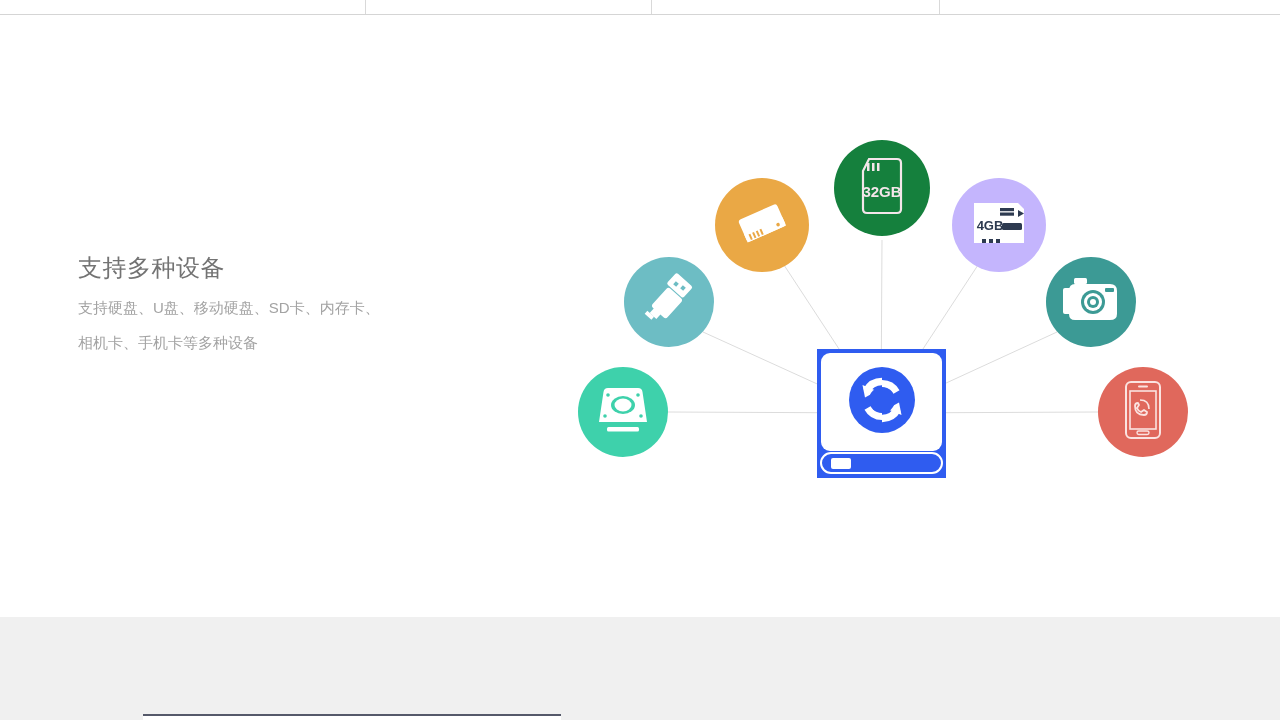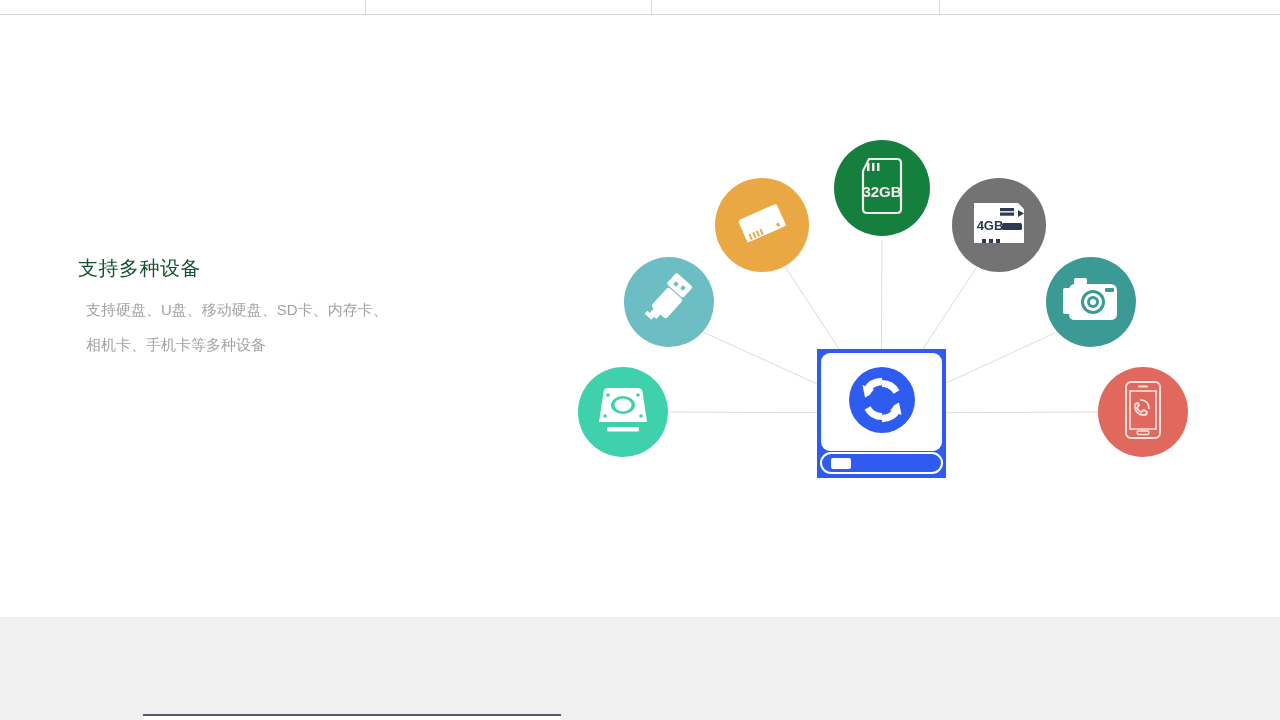--- a/index.html
+++ b/index.html
@@ -39,39 +39,39 @@
   }
 
   
   .text-block {
     position: absolute;
     left: 78px;
     top: 252px;
     width: 420px;
   }
   .feature-title {
-    font-size: 20px;
+    font-size: 24px;
     line-height: 32px;
-    color: #14532d;
+    color: #737373;
     font-weight: normal;
     margin: 0 0 6px 0;
     letter-spacing: 0.5px;
   }
   .feature-subtitle {
     font-size: 17px;
     line-height: 24px;
     color: #7b93ee;
     margin: 0 0 10px 0;
     font-weight: normal;
   }
   .feature-desc {
     font-size: 15px;
     line-height: 35px;
     color: #a3a3a3;
-    margin: 8px;
+    margin: 0;
     width: 320px;
     font-weight: normal;
   }
 
   
   .diagram {
     position: absolute;
     left: 560px;
     top: 110px;
     width: 660px;
@@ -206,21 +206,21 @@
           <g fill="#f4e6ea">
             <rect x="12" y="8" width="2.5" height="8"></rect>
             <rect x="17" y="8" width="2.5" height="8"></rect>
             <rect x="22" y="8" width="2.5" height="8"></rect>
           </g>
           <text x="27" y="42" text-anchor="middle" fill="#f4e6ea" font-family="Liberation Sans, sans-serif" font-size="15" font-weight="bold">32GB</text>
         </svg>
       </span>
     </div>
 
-    <div class="node" style="left:392px; top:68px; width:94px; height:94px; background:#737373;">
+    <div class="node" style="left:392px; top:68px; width:94px; height:94px; background:#c4b5fd;">
       <span>
         <svg width="62" height="48" viewBox="0 0 62 48">
           <path d="M6 4 L50 4 L56 10 L56 44 L6 44 Z" fill="#ffffff"></path>
           <g fill="#2d3a50">
             <rect x="32" y="9" width="14" height="3.2"></rect>
             <rect x="32" y="13.5" width="14" height="3.2"></rect>
             <path d="M50 11 L56 14.5 L50 18 Z"></path>
             <text x="22" y="31" text-anchor="middle" font-family="Liberation Sans, sans-serif" font-size="13" font-weight="bold">4GB</text>
             <rect x="34" y="24" width="20" height="7" rx="1.5"></rect>
           </g>

